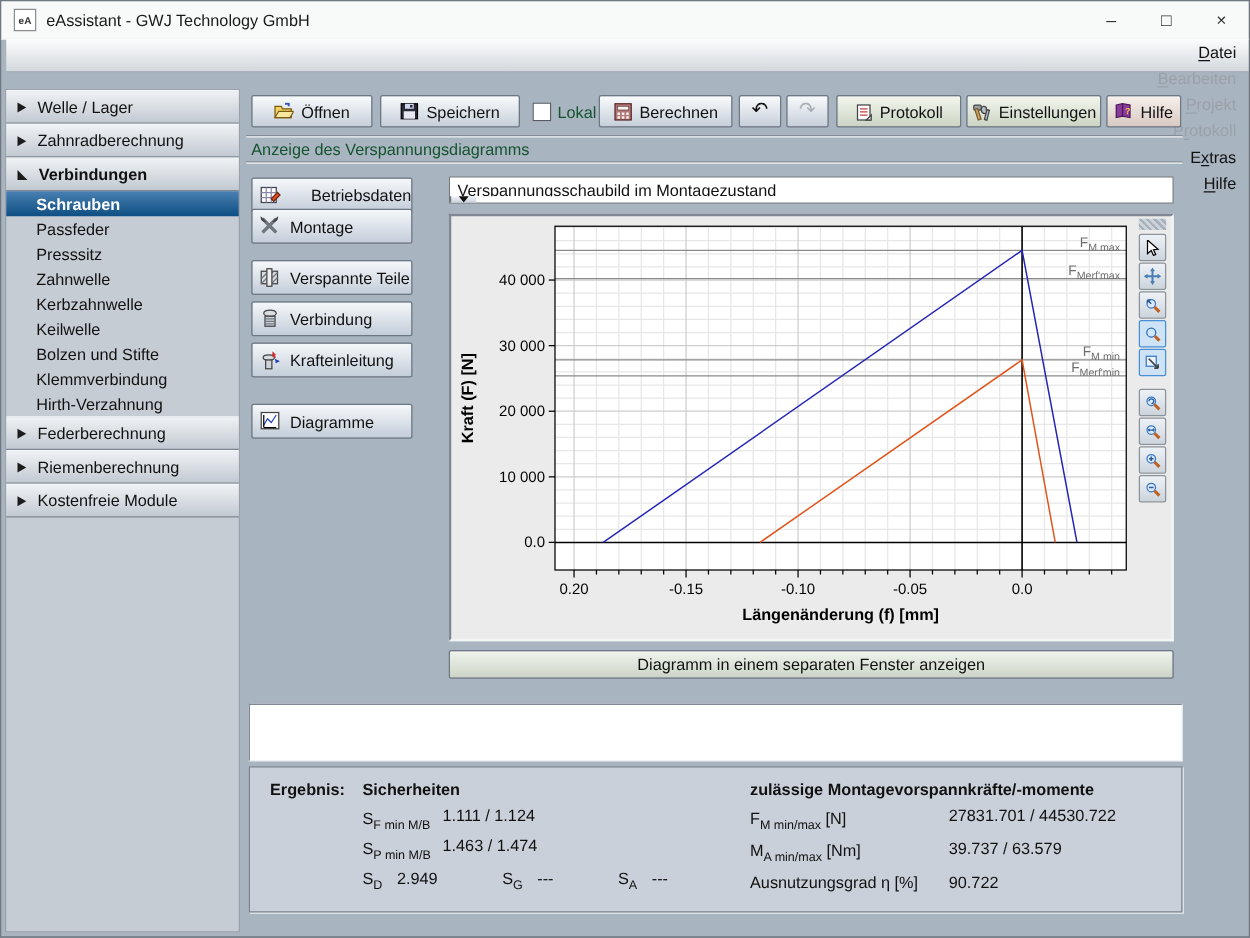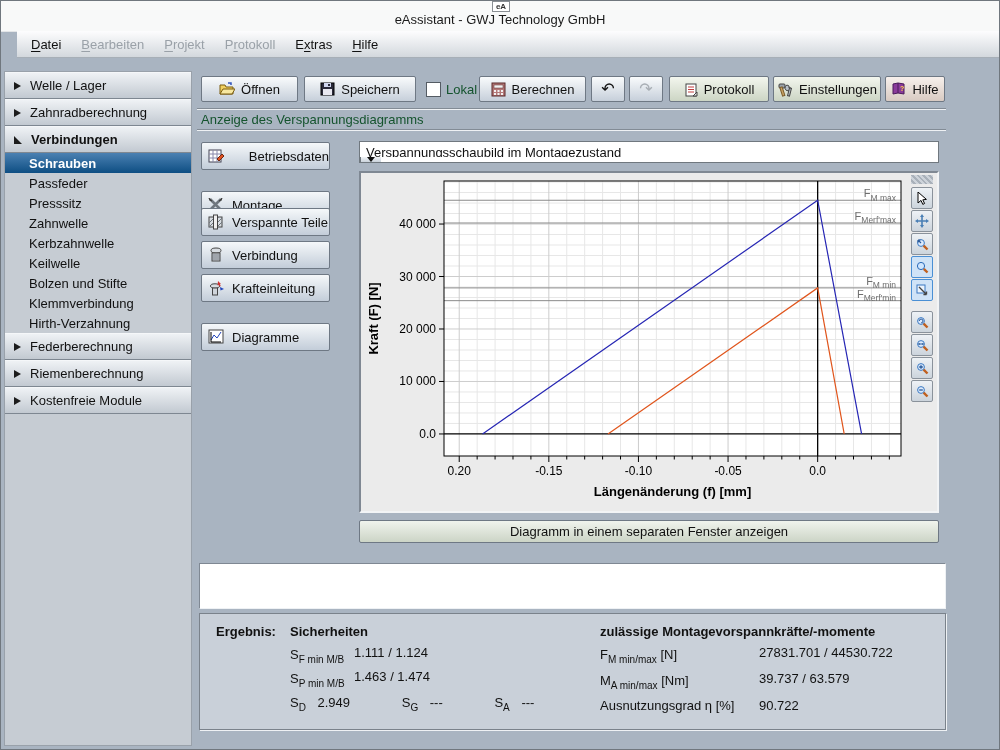--- a/index.html
+++ b/index.html
@@ -2,31 +2,31 @@
 <html><head>
 <meta charset="utf-8">
 <style>
   html,body{margin:0;padding:0;background:#5a6470;}
   #app{position:relative;width:1000px;height:750px;background:#a9b4c1;
        font-family:"Liberation Sans",sans-serif;font-size:13px;color:#111;
        border:1px solid #70777e;box-sizing:border-box;overflow:hidden;}
 
   
   .titlebar{position:absolute;left:0;top:0;right:0;height:30px;background:#f8f9f9;
-            display:flex;align-items:center;border-bottom:1px solid #e3e5e7;flex-direction:column;}
+            display:flex;align-items:center;border-bottom:1px solid #e3e5e7;}
   .appicon{width:16px;height:16px;margin:0 8px 0 10px;border:1px solid #8a8f94;background:#fff;
            font-size:8px;font-weight:bold;display:flex;align-items:center;justify-content:center;color:#333;}
   .apptitle{font-size:13px;color:#1a1a1a;}
   .win-controls{margin-left:auto;display:flex;height:100%;}
   .win-btn{width:44px;height:100%;display:flex;align-items:center;justify-content:center;
            font-size:14px;color:#333;}
   
-  .menubar{position:absolute;left:16px;top:30px;right:0;height:26px;
+  .menubar{position:absolute;left:4px;top:30px;right:0;height:26px;
            background:linear-gradient(#fdfdfe,#d3d8dd);border-bottom:1px solid #a7afb7;
-           display:flex;align-items:center;padding-left:4px;}
+           display:flex;align-items:flex-end;padding-left:4px;flex-direction:column;}
   .menu-item{padding:3px 10px;color:#111;}
   .menu-item.disabled{color:#9aa1a8;}
   .menu-item u{text-underline-offset:2px;}
 
   
   .sidebar{position:absolute;left:3px;top:70px;width:188px;bottom:3px;background:#c6ccd3;
            border:1px solid #99a1aa;box-sizing:border-box;}
   .sec{height:25px;display:flex;align-items:center;padding-left:9px;gap:9px;
        background:linear-gradient(#eff2f5,#c2c9d1);border-top:1px solid #f5f7f9;
        border-bottom:1px solid #7e8791;}
@@ -223,21 +223,21 @@
     <svg width="17" height="16" viewBox="0 0 17 16">
       <rect x="1" y="2" width="12" height="12" fill="#fff" stroke="#445"></rect>
       <line x1="1" y1="6" x2="13" y2="6" stroke="#88a"></line>
         <line x1="1" y1="10" x2="13" y2="10" stroke="#88a"></line>
       <line x1="5" y1="2" x2="5" y2="14" stroke="#88a"></line>
         <line x1="9" y1="2" x2="9" y2="14" stroke="#88a"></line>
       <path d="M9,11 L14,6 L16,8 L11,13 Z" fill="#e05020" stroke="#702810"></path>
     </svg>
     <span>Betriebsdaten</span>
   </div>
-  <div class="nbtn" style="top:190px;">
+  <div class="nbtn" style="top:166px;">
     <svg width="17" height="16" viewBox="0 0 17 16">
       <path d="M2,2 L13,13 M13,2 L2,13" stroke="#70777e" stroke-width="2.6"></path>
       <path d="M1,1 a3,3 0 0 0 3,3 Z" fill="#9aa2aa" stroke="#444"></path>
       <path d="M14,1 a3,3 0 0 1 -3,3 Z" fill="#9aa2aa" stroke="#444"></path>
     </svg>
     <span>Montage</span>
   </div>
   <div class="nbtn" style="top:207px;">
     <svg width="17" height="16" viewBox="0 0 17 16">
       <rect x="1" y="3" width="13" height="10" fill="#d8dde2" stroke="#444"></rect>

